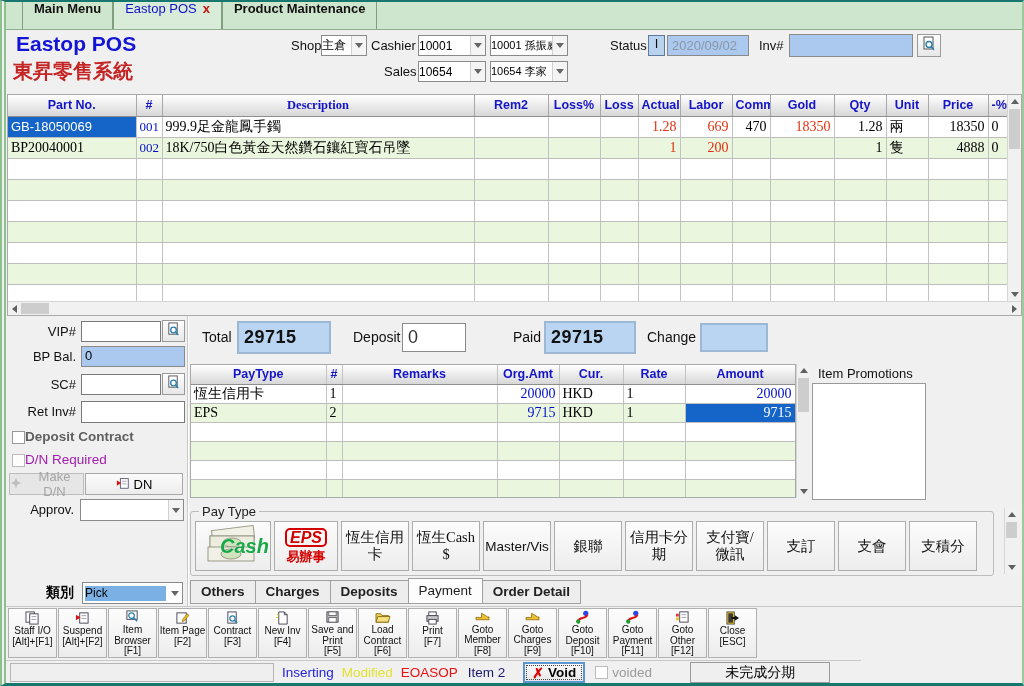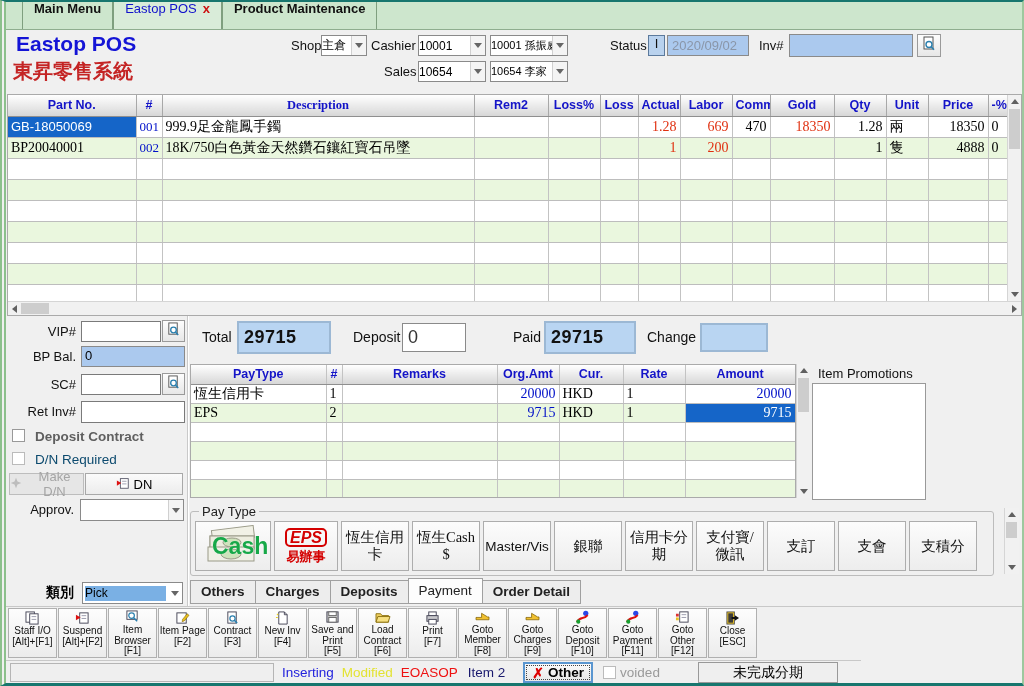--- a/index.html
+++ b/index.html
@@ -57,24 +57,24 @@
   .tri-l2{width:0;height:0;border-top:4px solid transparent;border-bottom:4px solid transparent;border-right:5px solid #606060;}
   .tri-r2{width:0;height:0;border-top:4px solid transparent;border-bottom:4px solid transparent;border-left:5px solid #606060;}
   .vthumb{width:11px;margin:1px;background:#cdcdcd;}
   .hthumb{height:11px;background:#cdcdcd;}
   
   .mid{position:absolute;top:314px;left:0;width:1016px;height:290px;}
   .vdiv{position:absolute;left:181px;top:0;width:1px;height:290px;background:#c9c9c9;border-right:1px solid #fff;}
   .flabel{position:absolute;font-size:13px;color:#111;text-align:right;}
   .winput{position:absolute;background:#fff;border:1px solid #7a7a7a;box-sizing:border-box;font-size:12px;font-family:"Liberation Sans",sans-serif;padding:0 2px;}
   .bluebox{position:absolute;background:#abc9ee;border:1px solid #8a8a8a;box-sizing:border-box;font-size:13px;padding:1px 3px;}
-  .cbrow{position:absolute;display:flex;align-items:flex-start;gap:10px;}
+  .cbrow{position:absolute;display:flex;align-items:flex-end;gap:0;}
   .cb{width:13px;height:13px;background:#fff;border:1px solid #999;box-sizing:border-box;}
   .cblab1{font-size:13.5px;font-weight:bold;color:#5f5f5f;}
-  .cblab2{font-size:13.5px;color:#0c4a6e;}
+  .cblab2{font-size:13.5px;color:#a21caf;}
   .btn{background:linear-gradient(#fbfbfb,#ececec);border:1px solid #a8a8a8;box-sizing:border-box;font-size:13px;display:flex;align-items:center;justify-content:center;gap:4px;padding:0;}
   .btn.dis{background:#e6e6e6;color:#a5a5a5;border-color:#bdbdbd;}
   
   .valbox{position:absolute;border:1px solid #8a8a8a;box-sizing:border-box;display:flex;align-items:center;padding-left:5px;}
   .valbox.bb{background:#b9d5f2;border:2px solid #9cb8d4;}
   .valbox.wb{background:#fff;}
   .bignum{font-size:18px;font-weight:bold;color:#111;letter-spacing:0.5px;}
   .mednum{font-size:18px;color:#333;}
   
   .paywrap{position:absolute;left:184px;top:48px;width:606px;height:134px;background:#fff;border:1px solid #aaa;box-sizing:border-box;overflow:hidden;}
@@ -86,21 +86,21 @@
   .promo-box{position:absolute;left:806px;top:67px;width:112px;height:115px;background:#fff;border:1px solid #999;}
   
   fieldset.ptype{position:absolute;left:184px;top:188px;width:804px;height:72px;border:1px solid #bcbcbc;border-radius:3px;margin:0;padding:2px 4px;box-sizing:border-box;background:#f0f0f0;}
   fieldset.ptype legend{font-size:13px;color:#222;padding:0 3px;margin-left:4px;}
   .pbtns{display:flex;gap:3px;align-items:stretch;height:50px;margin-top:0px;}
   .pbtn{background:linear-gradient(#fcfcfc,#ededed);border:1px solid #adadad;box-sizing:border-box;
         font-family:"Liberation Serif",serif;font-size:14.5px;color:#111;display:flex;align-items:center;justify-content:center;
         text-align:center;line-height:17px;padding:1px 2px;}
   .pbtn.w{width:68px;}
   .cashbtn{width:76px;position:relative;}
-  .cashtxt{position:absolute;left:16px;top:16px;color:#17a848;font-weight:bold;font-size:23px;font-family:"Liberation Sans",sans-serif;text-shadow:0 0 1px #fff;}
+  .cashtxt{position:absolute;left:24px;top:16px;color:#17a848;font-weight:bold;font-style:italic;font-size:20px;font-family:"Liberation Sans",sans-serif;text-shadow:0 0 1px #fff;}
   .epsbtn{width:64px;flex-direction:column;gap:1px;}
   .epslogo{color:#d40000;font-weight:bold;font-style:italic;font-size:16px;border:2px solid #d40000;border-radius:5px;line-height:15px;padding:0 3px;font-family:"Liberation Sans",sans-serif;}
   .epssub{color:#d40000;font-weight:bold;font-size:13px;}
   
   .btabs{position:absolute;left:184px;top:264px;height:24px;display:flex;align-items:flex-end;}
   .btab{height:22px;line-height:21px;padding:0 10px;border:1px solid #a0a0a0;background:#ededed;font-size:13.5px;font-weight:bold;color:#222;margin-right:-1px;}
   .btab.active{background:#fdfdfd;height:24px;line-height:23px;font-weight:normal;}
   
   .cat-label{position:absolute;left:40px;top:268px;font-size:14px;font-weight:bold;font-family:"Liberation Serif",serif;}
   .cat-combo{left:76px;top:266px;width:101px;height:22px;}
@@ -798,21 +798,21 @@
   </div>
 
   <div class="statusbar">
     <div class="sunken"></div>
     <span class="st-ins">Inserting</span>
     <span class="st-mod">Modified</span>
     <span class="st-eoa">EOASOP</span>
     <span class="st-item">Item 2</span>
     <button class="voidbtn">
       <span class="voidx">✗</span>
-      <span>Other</span>
+      <span>Void</span>
     </button>
     <span class="voided">
       <span class="cb" style="border-color:#bbb;"></span>
       <span>voided</span>
     </span>
     <button class="instbtn">
         <span>未完成分期</span>
       </button>
   </div>
 

